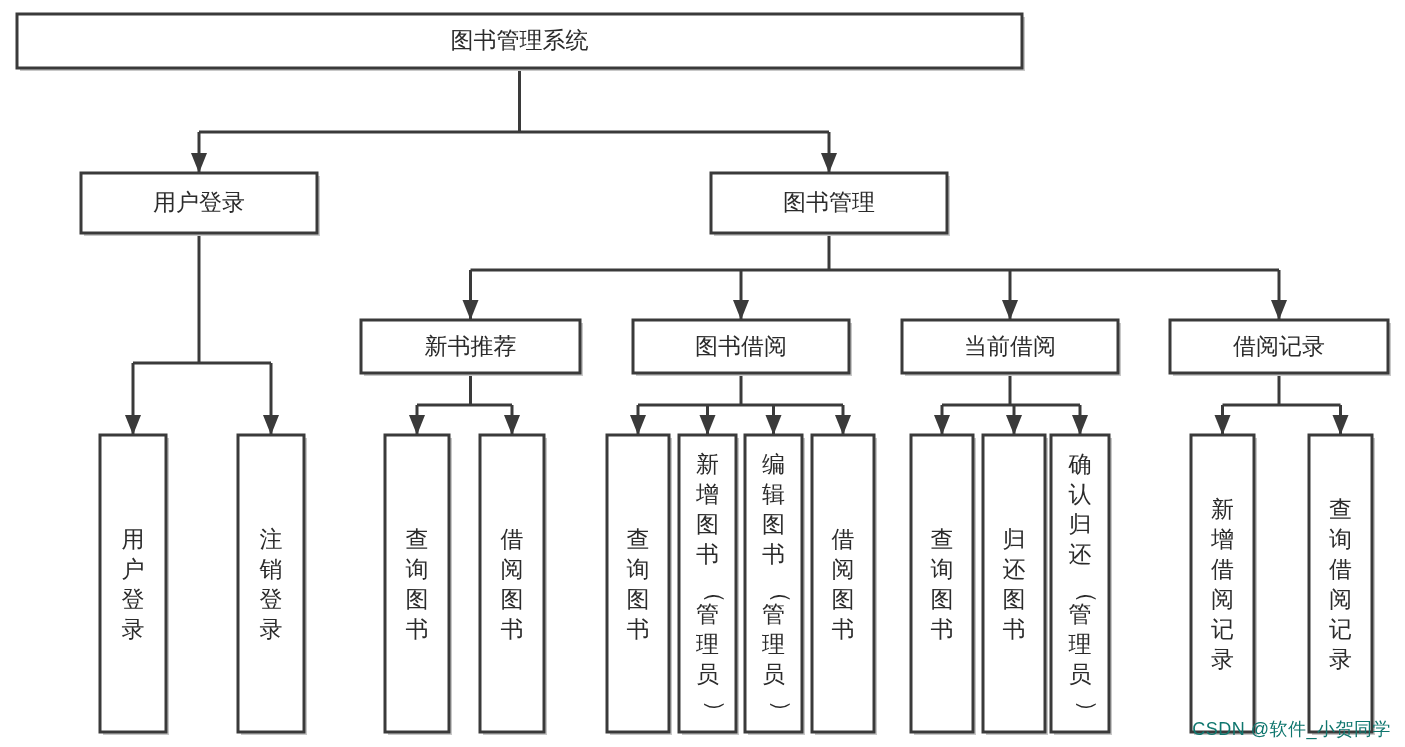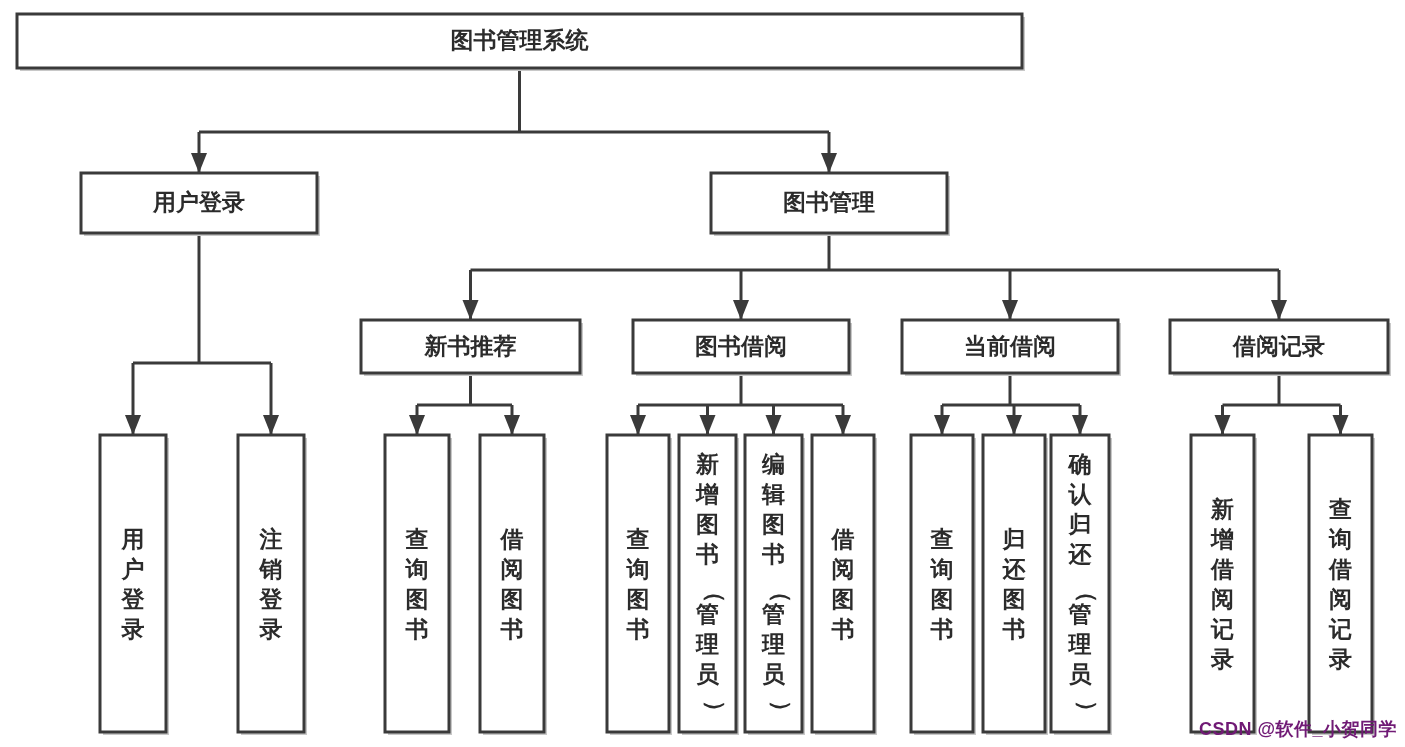--- a/index.html
+++ b/index.html
@@ -11,21 +11,20 @@
     width: 1405px;
     height: 747px;
     font-family: "Liberation Sans", "DejaVu Sans", sans-serif;
     overflow: hidden;
     position: relative;
   }
   #diagram-root {
     position: relative;
     width: 1405px;
     height: 747px;
-    font-weight: bold;
   }
   svg#tree-svg {
     position: absolute;
     left: 0;
     top: 0;
     width: 1405px;
     height: 747px;
     display: block;
   }
   .node-rect {
@@ -55,25 +54,25 @@
     dominant-baseline: middle;
   }
   .node-label-v {
     font-family: "Liberation Sans", "DejaVu Sans", sans-serif;
     font-size: 23px;
     fill: #2b2b2b;
     text-anchor: middle;
   }
   .watermark {
     position: absolute;
-    right: 8px;
+    right: 14px;
     bottom: 6px;
     font-family: "Liberation Sans", "DejaVu Sans", sans-serif;
     font-size: 18px;
-    color: #701a75;
+    color: #0f766e;
     letter-spacing: 0.5px;
     white-space: nowrap;
     pointer-events: none;
   }
 </style>
 </head>
 <body>
 
 <div id="diagram-root">
   <svg id="tree-svg" viewBox="0 0 1405 747" xmlns="http://www.w3.org/2000/svg">

